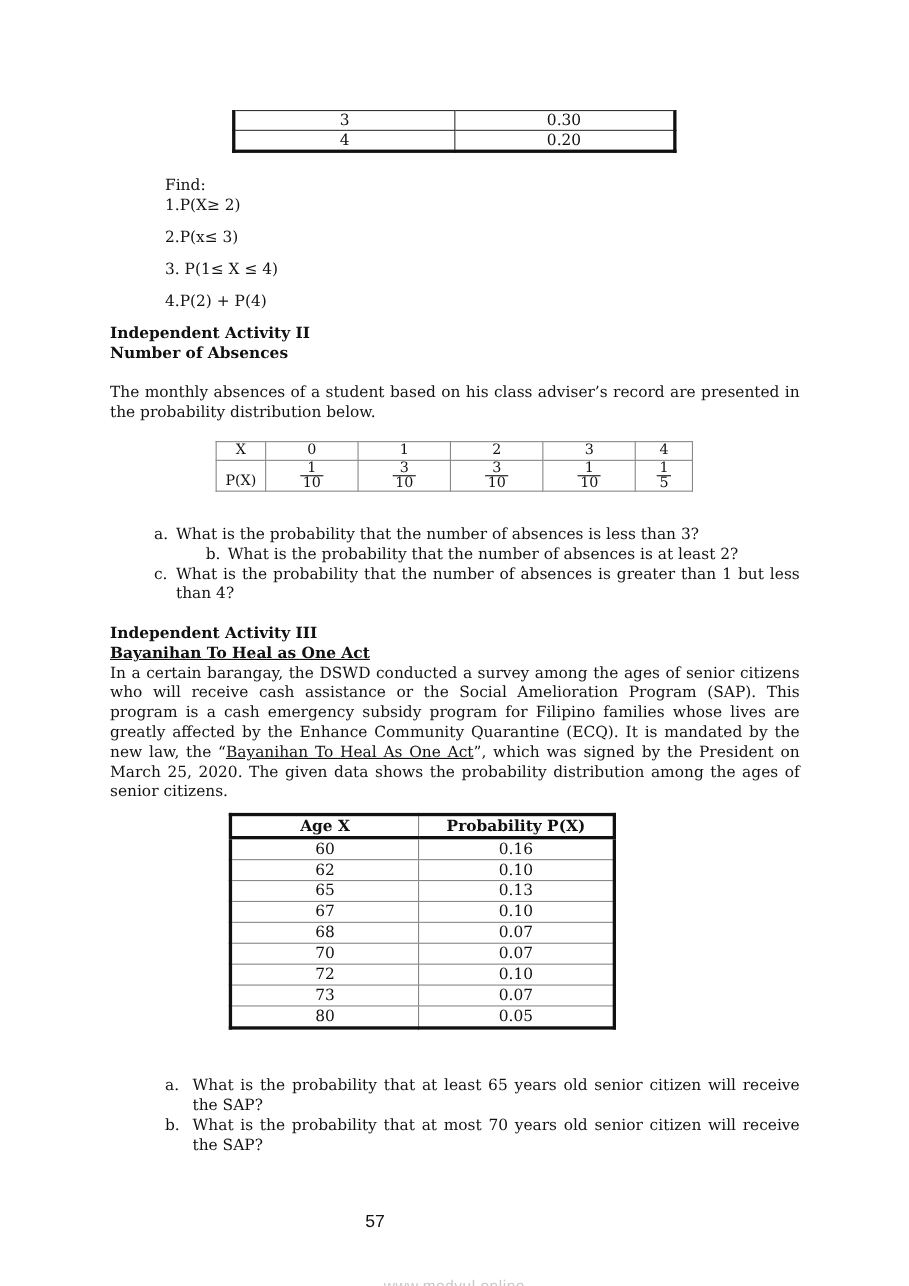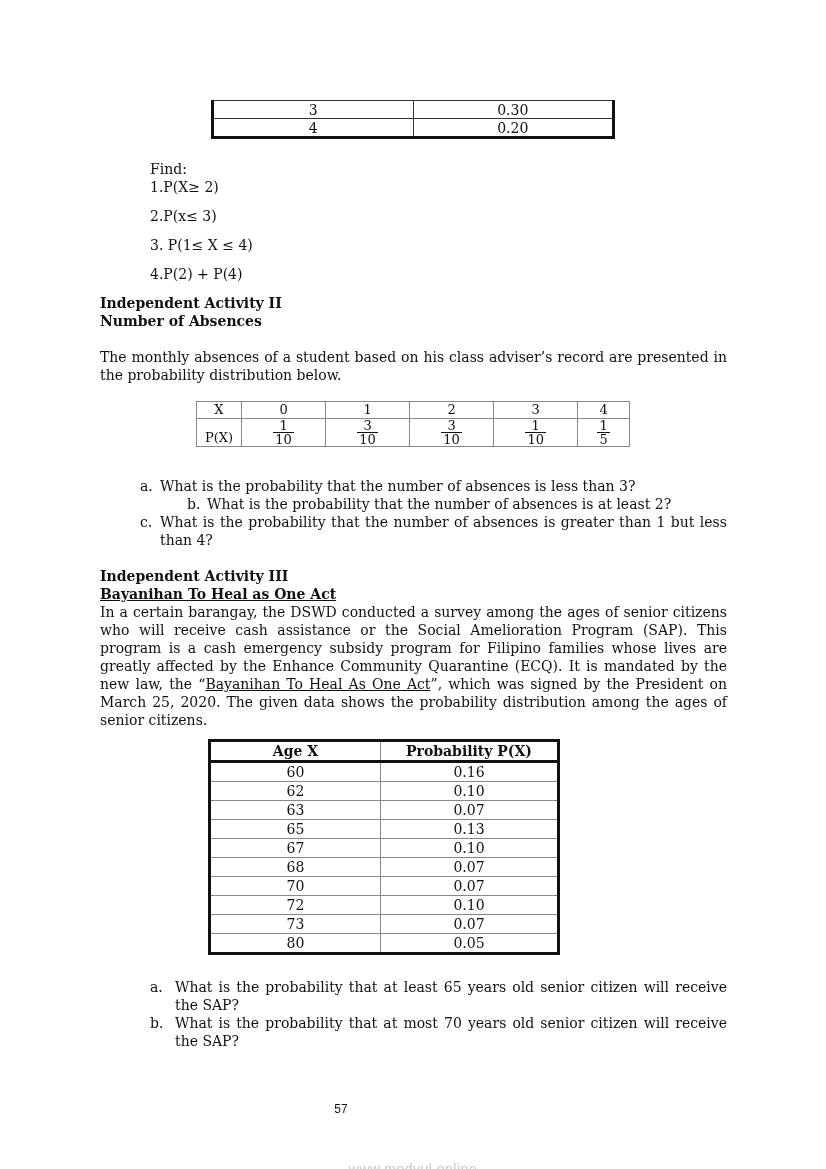--- a/index.html
+++ b/index.html
@@ -25,21 +25,21 @@
   #tbl-age { left: 208px; top: 739px; width: 352px; border: 3px solid #111; }
   #tbl-age td, #tbl-age th { border: 1px solid #888; padding: 0; text-align: center; font-size: 14px; line-height: 18px; height: 18px; }
   #tbl-age th { font-weight: bold; border-bottom: 3px solid #111; }
   #tbl-age td:first-child, #tbl-age th:first-child { width: 49%; }
 
   .q { position: absolute; font-size: 14px; line-height: 18px; }
   .qlbl { display: inline-block; width: 20px; }
   .just { text-align: justify; }
   u { text-decoration: underline; }
 
-  #page-number { left: 0; width: 682px; top: 1102px; text-align: center; font-family: "Liberation Sans", sans-serif; font-size: 12px; }
+  #page-number { left: 0; width: 682px; top: 1102px; text-align: center; font-family: "Liberation Sans", sans-serif; font-size: 16px; }
   #watermark { left: 0; width: 826px; top: 1126px; text-align: center; font-family: "Liberation Sans", sans-serif; font-size: 14px; color: #c8c8c8; letter-spacing: 0.5px; margin-top: 35px; }
 </style>
 </head>
 <body>
 
 <table id="tbl-top" class="abs">
   <tbody>
       <tr>
     <td>3</td>
     <td>0.30</td>
@@ -107,24 +107,20 @@
     <tbody id="age-rows">
       <tr>
         <td>60</td>
         <td>0.16</td>
       </tr>
       <tr>
         <td>62</td>
         <td>0.10</td>
       </tr>
       <tr>
-        <td>63</td>
-        <td>0.07</td>
-      </tr>
-      <tr>
         <td>65</td>
         <td>0.13</td>
       </tr>
       <tr>
         <td>67</td>
         <td>0.10</td>
       </tr>
       <tr>
         <td>68</td>
         <td>0.07</td>

